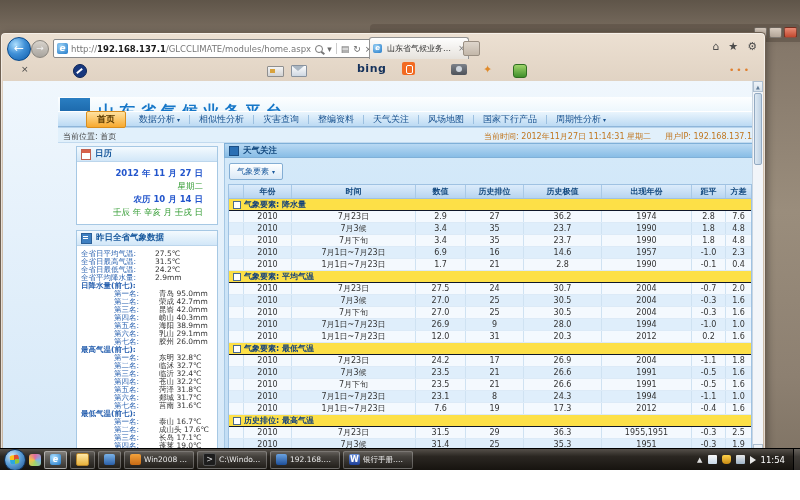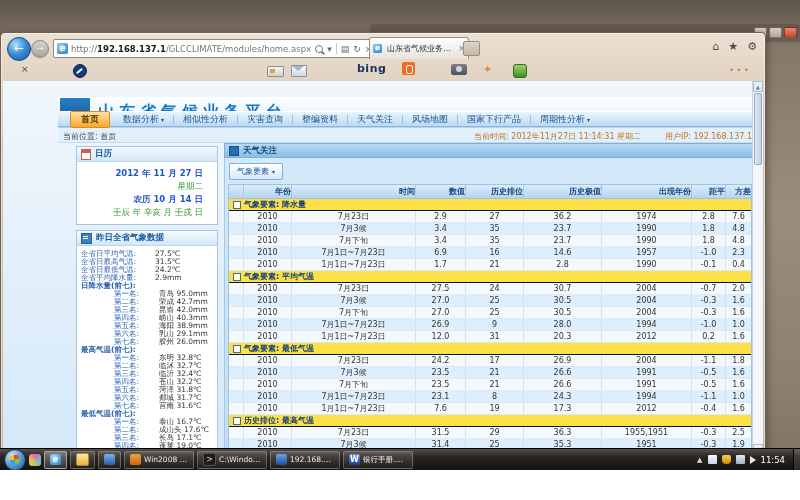--- a/index.html
+++ b/index.html
@@ -65,29 +65,29 @@
   .page-inner{position:absolute;left:55px;top:0;width:698px;height:374px}
   .phead{position:absolute;left:0;top:16px;width:100%;height:30px;background:linear-gradient(#fdfeff,#dceffb);border-bottom:1px solid #b6d3ec}
   .logo-block{position:absolute;left:2px;top:1px;width:30px;height:28px;background:linear-gradient(#2a7ec2,#0f superb)} 
   .logo-block{background:linear-gradient(#2a7ec2,#0f5496)}
   .ptitle{position:absolute;left:40px;top:5px;font-size:16px;font-weight:bold;color:#1677c8;letter-spacing:5px;white-space:nowrap}
   .welcome{position:absolute;right:0;top:15px;width:132px;height:15px;background:linear-gradient(#5ec2f0,#1c8ecf);
     clip-path:polygon(12px 0,100% 0,100% 100%,0 100%);display:flex;align-items:center;justify-content:center;gap:2px;
     font-size:7.5px;color:#fff;white-space:nowrap}
   .welcome .wuser{color:#ffb24a;font-weight:bold}
   .pnav{position:absolute;left:0;top:30px;width:100%;height:16px;background:linear-gradient(#eaf5fd,#bcdaf3);
-    border-top:1px solid #fff;border-bottom:1px solid #8fb6da;display:flex;align-items:center;padding-left:12px;box-sizing:border-box}
+    border-top:1px solid #fff;border-bottom:1px solid #8fb6da;display:flex;align-items:center;padding-left:28px;box-sizing:border-box}
   .nav-item{font-size:9px;color:#17518f;padding:0 9px;display:flex;align-items:center;gap:2px;white-space:nowrap}
   .nav-item.active{background:linear-gradient(#ffe2a0,#f7a92f);border:1px solid #d98e1e;border-radius:2px;
     padding:1px 10px;color:#5a3a00;font-weight:bold;margin-right:4px}
   .nav-arrow{font-size:6px;color:#17518f}
   .nav-sep{width:1px;height:9px;background:#9cc0e0}
   .pcrumb{position:absolute;left:0;top:47px;width:100%;height:14px;background:#e1f0fb;border-bottom:1px solid #c2daef;font-size:8px}
   .crumb-l{position:absolute;left:5px;top:3px;color:#444}
-  .crumb-r{position:absolute;right:4px;top:3px;color:#c0761f;display:flex;gap:24px;white-space:nowrap}
+  .crumb-r{position:absolute;right:4px;top:3px;color:#c0761f;display:flex;gap:14px;white-space:nowrap}
   .content{position:absolute;left:0;top:62px;width:100%;height:312px}
   
   .sidebar{position:absolute;left:18px;top:3px;width:142px}
   .panel{background:#fff;border:1px solid #a6c8e4;margin-bottom:5px;box-sizing:border-box}
   .panel-hd{height:14px;background:linear-gradient(#f4fafe,#d2e7f8);border-bottom:1px solid #bcd6ec;
     display:flex;align-items:center;gap:4px;padding-left:4px;font-size:8.5px;font-weight:bold;color:#1a5a9e}
   .ic-cal{width:8px;height:9px;background:#fff;border:1px solid #c06050;position:relative;flex:none}
   .ic-cal::before{content:"";position:absolute;left:0;top:0;width:8px;height:3px;background:#d8604a}
   .ic-data{width:9px;height:9px;background:#3d7fc1;border:1px solid #2a5f98;position:relative;flex:none}
   .ic-data::after{content:"";position:absolute;left:1px;top:2px;width:5px;height:1px;background:#fff;box-shadow:0 2px 0 #fff}
@@ -108,21 +108,21 @@
     padding-left:4px;font-size:8.5px;font-weight:bold;color:#12487e}
   .ic-panel{width:8px;height:8px;background:#2a6fb4;border:1px solid #1b4f86;flex:none}
   .main-body{position:absolute;left:0;top:15px;width:100%;bottom:0;background:linear-gradient(#d4e9f9,#c2ddf4);
     border:1px solid #a6c8e4;border-top:none;box-sizing:border-box}
   .filter-btn{display:inline-flex;align-items:center;gap:3px;height:15px;margin:5px 0 4px 4px;padding:0 7px;
     background:linear-gradient(#ffffff,#d9e9f7);border:1px solid #84aed4;border-radius:2px;font-size:8px;color:#1a5a9e}
   .filter-btn .fa{font-size:6px}
   .tbl{margin:0 3px;background:#fff;border:1px solid #9fc2e2}
   .grid{display:grid;grid-template-columns:15px 48px 124px 50px 58px 78px 90px 34px 1fr}
   .t-hd{height:13px;background:linear-gradient(#dcecfb,#b7d4f0);border-bottom:1px solid #9fc2e2}
-  .t-hc{font-size:8px;font-weight:bold;color:#12487e;text-align:right;line-height:13px;border-right:1px solid #a9c9e6;overflow:hidden;white-space:nowrap}
+  .t-hc{font-size:8px;font-weight:bold;color:#12487e;text-align:center;line-height:13px;border-right:1px solid #a9c9e6;overflow:hidden;white-space:nowrap}
   .t-hc:last-child{border-right:none}
   .t-gr{display:grid;grid-template-columns:15px 1fr;height:11px;background:#fde047;border-bottom:1px solid #0f172a;align-items:center}
   .cbw{display:flex;justify-content:center}
   .cb{width:6px;height:6px;background:#fff;border:1px solid #4a6a8e;display:block}
   .t-gl{font-size:8px;font-weight:bold;color:#12407c;line-height:11px;white-space:nowrap;overflow:hidden}
   .t-row{height:11px;border-bottom:1px solid #dceaf7}
   .t-row.odd{background:#f4f9fe}
   .t-row.even{background:#dfeefb}
   .t-c{font-size:8px;color:#333;text-align:center;line-height:11px;border-right:1px solid #cfe2f2;overflow:hidden;white-space:nowrap}
   .t-c:last-child{border-right:none}

